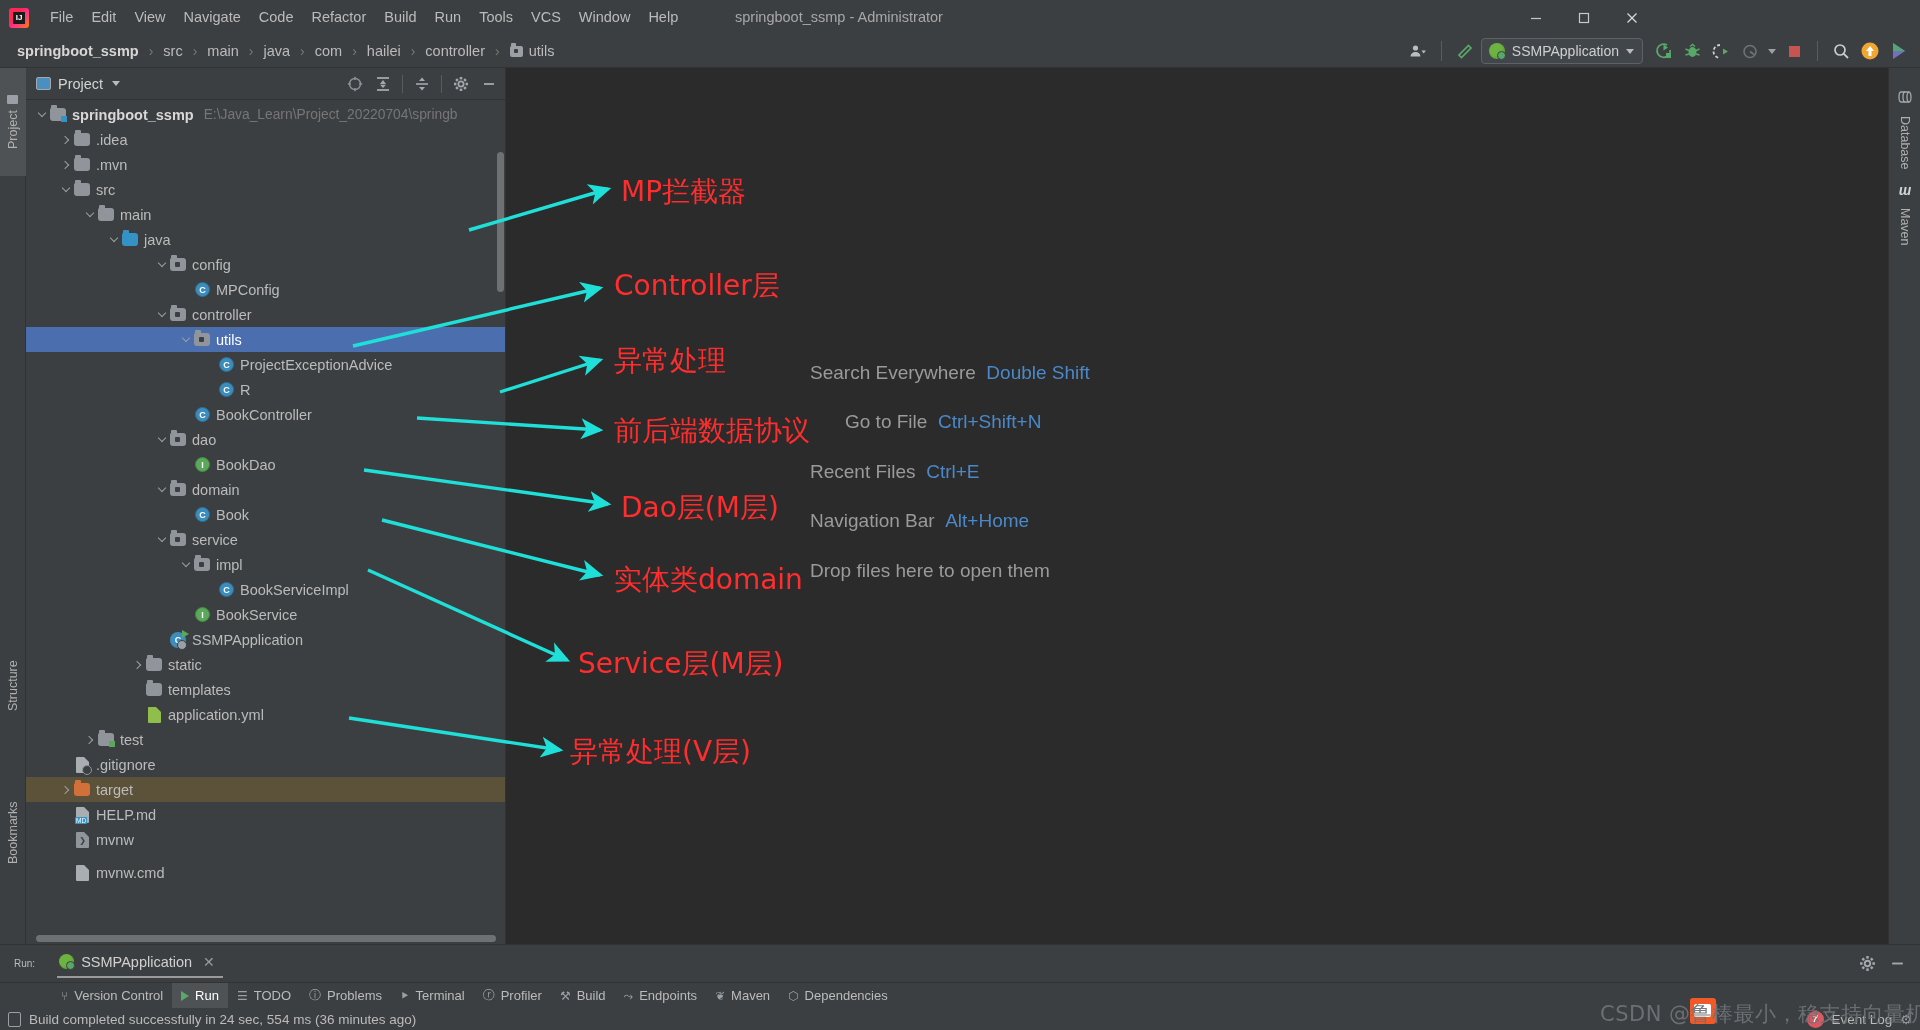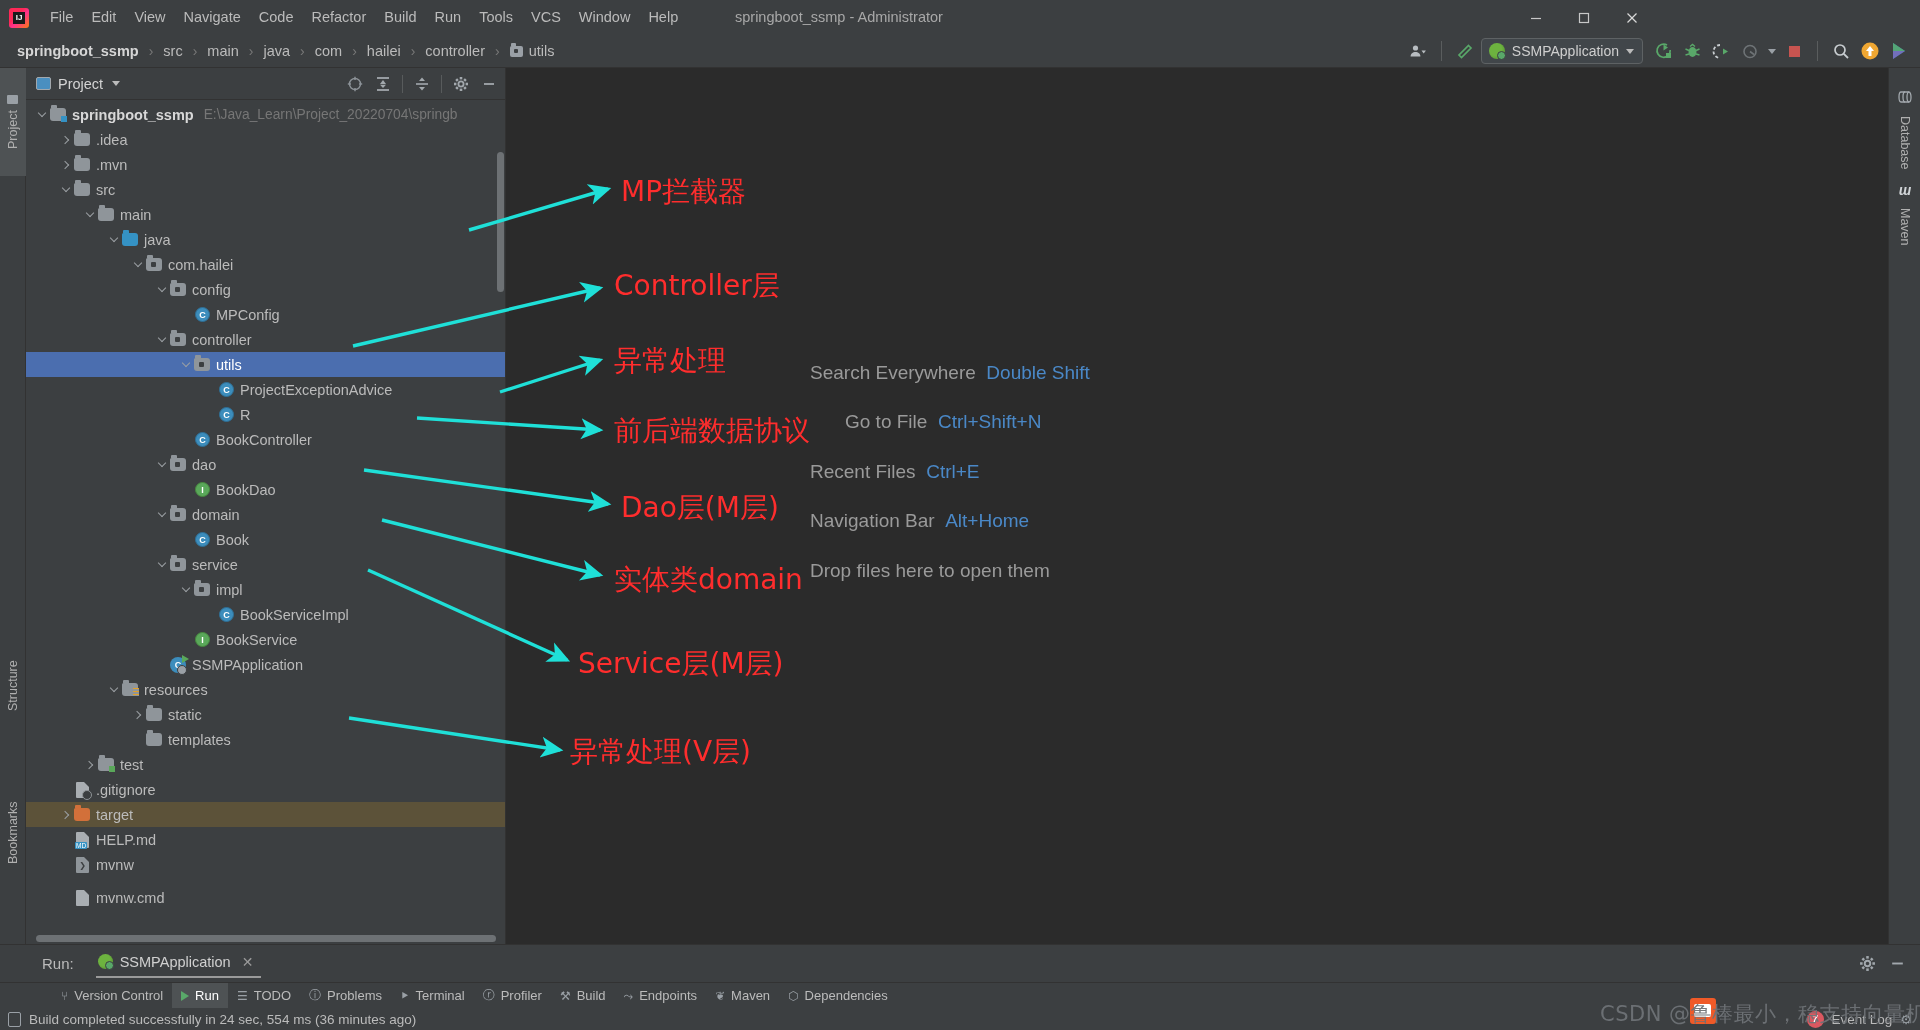--- a/index.html
+++ b/index.html
@@ -232,21 +232,21 @@
     width:32px; color:#b0b0b0; font-size:12.5px;
     writing-mode:vertical-rl; display:flex; align-items:center; justify-content:center;
     gap:6px; padding:8px 0;
   }
 
   
   .runwin {
     position:absolute; left:0; top:944px; width:1920px; height:38px;
     background:#3c3f41; border-top:1px solid #323232; display:flex; align-items:center;
   }
-  .run-label { font-size:15px; color:#bbbbbb; margin-left:42px; }
+  .run-label { font-size:10px; color:#bbbbbb; margin-left:14px; }
   .run-tab {
     display:flex; align-items:center; gap:7px; margin-left:22px; padding:4px 8px 6px 2px;
     border-bottom:2px solid #9a9a9a; position:relative;
   }
   .run-tab .t { font-size:14.5px; color:#d0d0d0; }
   .run-close { color:#9a9a9a; font-size:14px; margin-left:4px; }
   .run-right { margin-left:auto; display:flex; align-items:center; gap:4px; padding-right:10px; }
 
   
   .bottomtabs {
@@ -563,179 +563,168 @@
         </div>
         <div class="row" style="padding-left: 80px;">
           <span class="arrow open">
             <i></i>
           </span>
           <span class="ico">
             <span class="fdr blue"></span>
           </span>
           <span class="lbl">java</span>
         </div>
-        <div class="row" style="padding-left: 104px;">
+        <div class="row" style="padding-left: 128px;">
           <span class="arrow open">
             <i></i>
           </span>
           <span class="ico">
             <span class="fdr pkg"></span>
           </span>
-          <span class="lbl">com.hailei</span>
+          <span class="lbl">config</span>
+        </div>
+        <div class="row" style="padding-left: 152px;">
+          <span class="arrow"></span>
+          <span class="ico">
+            <span class="cls">C</span>
+          </span>
+          <span class="lbl">MPConfig</span>
         </div>
         <div class="row" style="padding-left: 128px;">
           <span class="arrow open">
             <i></i>
           </span>
           <span class="ico">
             <span class="fdr pkg"></span>
           </span>
-          <span class="lbl">config</span>
+          <span class="lbl">controller</span>
+        </div>
+        <div class="row sel" style="padding-left: 152px;">
+          <span class="arrow open">
+            <i></i>
+          </span>
+          <span class="ico">
+            <span class="fdr pkg"></span>
+          </span>
+          <span class="lbl">utils</span>
+        </div>
+        <div class="row" style="padding-left: 176px;">
+          <span class="arrow"></span>
+          <span class="ico">
+            <span class="cls">C</span>
+          </span>
+          <span class="lbl">ProjectExceptionAdvice</span>
+        </div>
+        <div class="row" style="padding-left: 176px;">
+          <span class="arrow"></span>
+          <span class="ico">
+            <span class="cls">C</span>
+          </span>
+          <span class="lbl">R</span>
         </div>
         <div class="row" style="padding-left: 152px;">
           <span class="arrow"></span>
           <span class="ico">
             <span class="cls">C</span>
           </span>
-          <span class="lbl">MPConfig</span>
+          <span class="lbl">BookController</span>
         </div>
         <div class="row" style="padding-left: 128px;">
           <span class="arrow open">
             <i></i>
           </span>
           <span class="ico">
             <span class="fdr pkg"></span>
           </span>
-          <span class="lbl">controller</span>
-        </div>
-        <div class="row sel" style="padding-left: 152px;">
+          <span class="lbl">dao</span>
+        </div>
+        <div class="row" style="padding-left: 152px;">
+          <span class="arrow"></span>
+          <span class="ico">
+            <span class="iface">I</span>
+          </span>
+          <span class="lbl">BookDao</span>
+        </div>
+        <div class="row" style="padding-left: 128px;">
           <span class="arrow open">
             <i></i>
           </span>
           <span class="ico">
             <span class="fdr pkg"></span>
           </span>
-          <span class="lbl">utils</span>
+          <span class="lbl">domain</span>
+        </div>
+        <div class="row" style="padding-left: 152px;">
+          <span class="arrow"></span>
+          <span class="ico">
+            <span class="cls">C</span>
+          </span>
+          <span class="lbl">Book</span>
+        </div>
+        <div class="row" style="padding-left: 128px;">
+          <span class="arrow open">
+            <i></i>
+          </span>
+          <span class="ico">
+            <span class="fdr pkg"></span>
+          </span>
+          <span class="lbl">service</span>
+        </div>
+        <div class="row" style="padding-left: 152px;">
+          <span class="arrow open">
+            <i></i>
+          </span>
+          <span class="ico">
+            <span class="fdr pkg"></span>
+          </span>
+          <span class="lbl">impl</span>
         </div>
         <div class="row" style="padding-left: 176px;">
           <span class="arrow"></span>
           <span class="ico">
             <span class="cls">C</span>
           </span>
-          <span class="lbl">ProjectExceptionAdvice</span>
-        </div>
-        <div class="row" style="padding-left: 176px;">
-          <span class="arrow"></span>
-          <span class="ico">
-            <span class="cls">C</span>
-          </span>
-          <span class="lbl">R</span>
+          <span class="lbl">BookServiceImpl</span>
         </div>
         <div class="row" style="padding-left: 152px;">
           <span class="arrow"></span>
           <span class="ico">
-            <span class="cls">C</span>
-          </span>
-          <span class="lbl">BookController</span>
+            <span class="iface">I</span>
+          </span>
+          <span class="lbl">BookService</span>
         </div>
         <div class="row" style="padding-left: 128px;">
-          <span class="arrow open">
-            <i></i>
-          </span>
-          <span class="ico">
-            <span class="fdr pkg"></span>
-          </span>
-          <span class="lbl">dao</span>
-        </div>
-        <div class="row" style="padding-left: 152px;">
-          <span class="arrow"></span>
-          <span class="ico">
-            <span class="iface">I</span>
-          </span>
-          <span class="lbl">BookDao</span>
-        </div>
-        <div class="row" style="padding-left: 128px;">
-          <span class="arrow open">
-            <i></i>
-          </span>
-          <span class="ico">
-            <span class="fdr pkg"></span>
-          </span>
-          <span class="lbl">domain</span>
-        </div>
-        <div class="row" style="padding-left: 152px;">
-          <span class="arrow"></span>
-          <span class="ico">
-            <span class="cls">C</span>
-          </span>
-          <span class="lbl">Book</span>
-        </div>
-        <div class="row" style="padding-left: 128px;">
-          <span class="arrow open">
-            <i></i>
-          </span>
-          <span class="ico">
-            <span class="fdr pkg"></span>
-          </span>
-          <span class="lbl">service</span>
-        </div>
-        <div class="row" style="padding-left: 152px;">
-          <span class="arrow open">
-            <i></i>
-          </span>
-          <span class="ico">
-            <span class="fdr pkg"></span>
-          </span>
-          <span class="lbl">impl</span>
-        </div>
-        <div class="row" style="padding-left: 176px;">
-          <span class="arrow"></span>
-          <span class="ico">
-            <span class="cls">C</span>
-          </span>
-          <span class="lbl">BookServiceImpl</span>
-        </div>
-        <div class="row" style="padding-left: 152px;">
-          <span class="arrow"></span>
-          <span class="ico">
-            <span class="iface">I</span>
-          </span>
-          <span class="lbl">BookService</span>
-        </div>
-        <div class="row" style="padding-left: 128px;">
           <span class="arrow"></span>
           <span class="ico">
             <span class="springapp">C</span>
           </span>
           <span class="lbl">SSMPApplication</span>
-        </div>
-        <div class="row" style="padding-left: 80px;">
-          <span class="arrow open">
-            <i></i>
-          </span>
-          <span class="ico">
-            <span class="fdr res"></span>
-          </span>
-          <span class="lbl">resources</span>
         </div>
         <div class="row" style="padding-left: 104px;">
           <span class="arrow closed">
             <i></i>
           </span>
           <span class="ico">
             <span class="fdr"></span>
           </span>
           <span class="lbl">static</span>
         </div>
         <div class="row" style="padding-left: 104px;">
           <span class="arrow"></span>
           <span class="ico">
             <span class="fdr"></span>
           </span>
           <span class="lbl">templates</span>
+        </div>
+        <div class="row" style="padding-left: 104px;">
+          <span class="arrow"></span>
+          <span class="ico">
+            <span class="fileico yml"></span>
+          </span>
+          <span class="lbl">application.yml</span>
         </div>
         <div class="row" style="padding-left: 56px;">
           <span class="arrow closed">
             <i></i>
           </span>
           <span class="ico">
             <span class="fdr test"></span>
           </span>
           <span class="lbl">test</span>
         </div>

